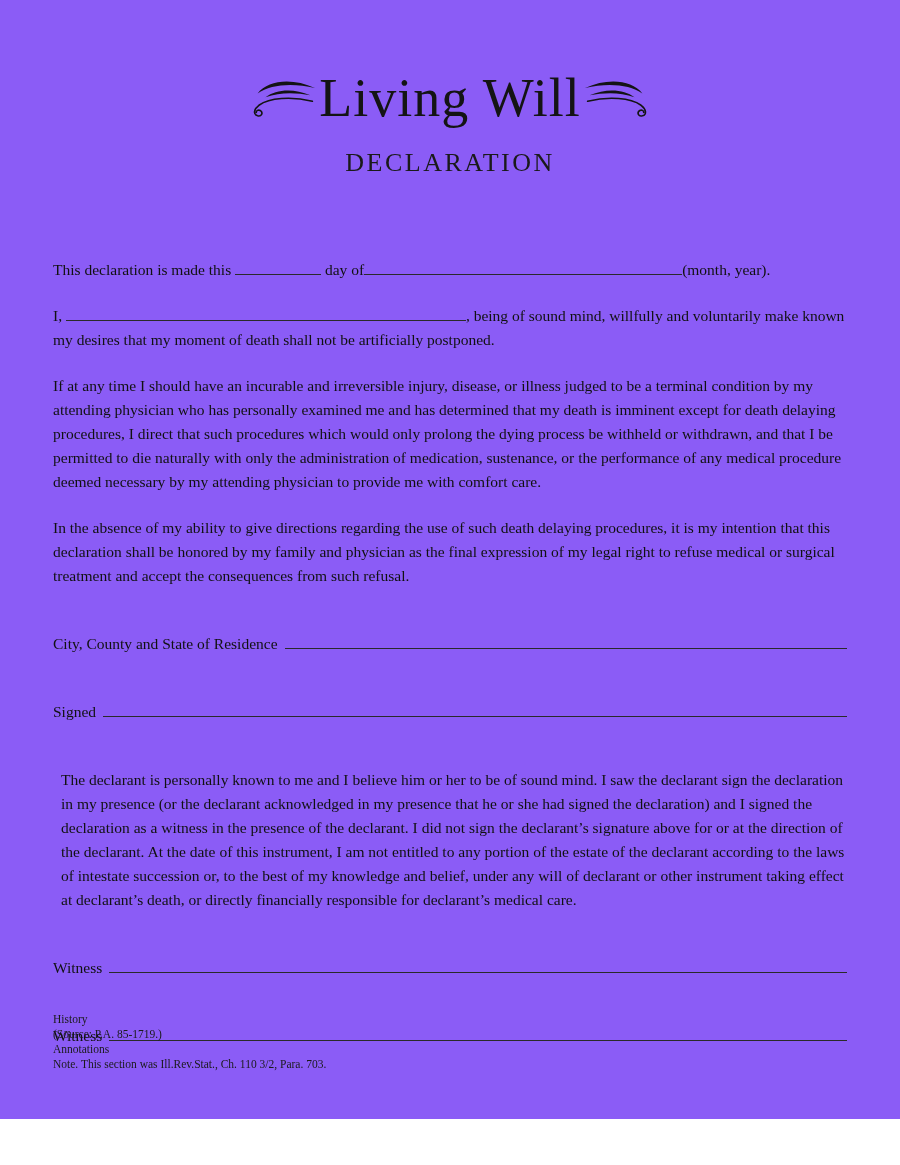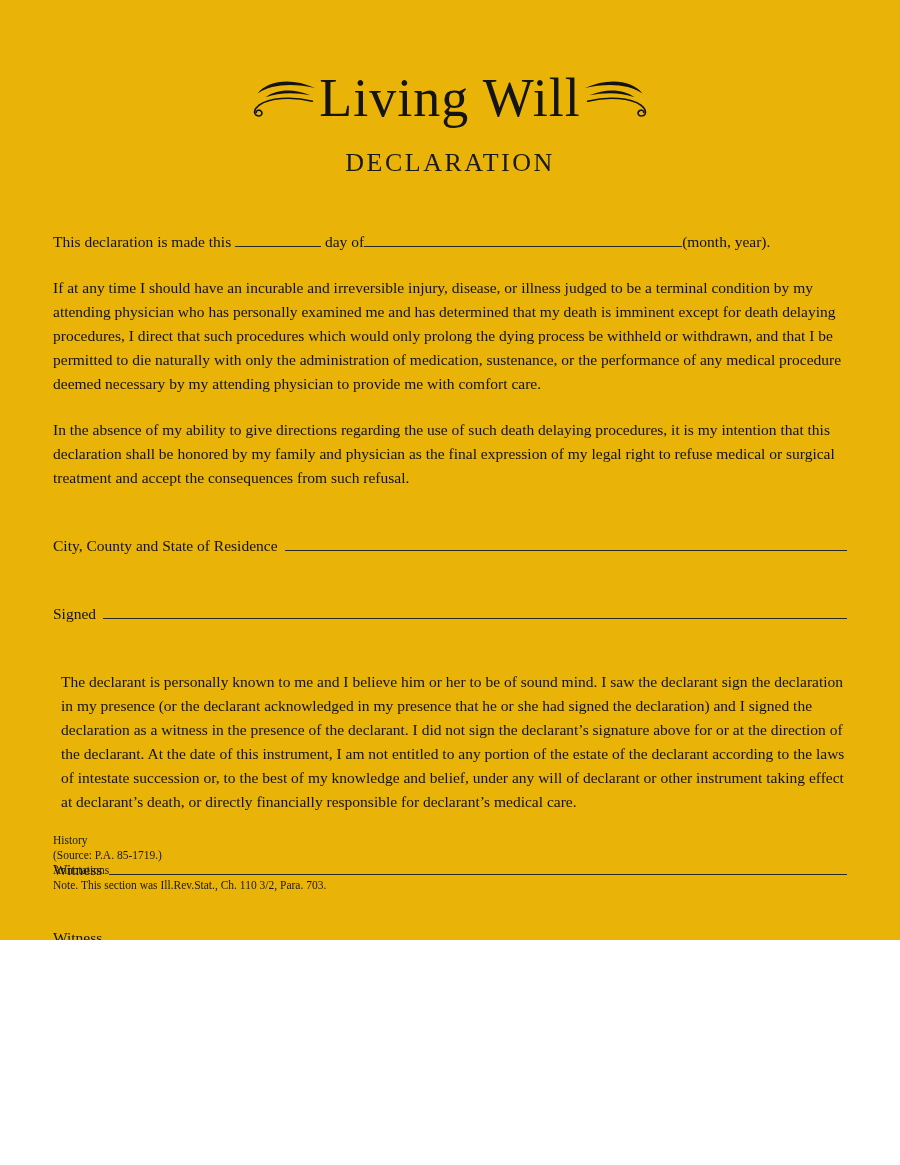--- a/index.html
+++ b/index.html
@@ -3,23 +3,23 @@
 <meta charset="utf-8">
 <style>
   html, body {
     margin: 0;
     padding: 0;
     background: #ffffff;
   }
   .page {
     position: relative;
     width: 900px;
-    height: 940px;
+    height: 1119px;
     margin: 0 auto;
-    background: #eab308;
+    background: #8b5cf6;
     box-sizing: border-box;
     padding: 0 53px;
     font-family: "Liberation Serif", serif;
     font-size: 15.5px;
     line-height: 24px;
     color: #111111;
     overflow: hidden;
   }
   .doc-header {
     text-align: center;
@@ -54,21 +54,21 @@
     line-height: 30px;
     font-weight: 400;
     letter-spacing: 2.5px;
     color: #1a1a1a;
   }
   .body-text {
     margin: 22px 0;
     text-align: left;
   }
   .first-para {
-    margin-top: 52px;
+    margin-top: 80px;
   }
   .blank {
     display: inline-block;
     border-bottom: 1px solid #2a2a2a;
     height: 2px;
   }
   .blank-date-day { width: 86px; }
   .blank-date-month { width: 318px; }
   .blank-declarant { width: 400px; }
   .rule-line {
@@ -116,20 +116,21 @@
         <path d="M97 16 C 62 0, 26 4, 10 24 C 30 10, 64 8, 97 16 Z" fill="#141414"></path>
         <path d="M90 27 C 64 16, 38 18, 22 30 C 44 22, 68 23, 90 27 Z" fill="#141414"></path>
         <path d="M93 36 C 60 28, 28 31, 12 42 C 4 48, 3 56, 10 58 C 16 59.5, 19 53, 14 50 C 11 48.5, 8 50, 8 53" fill="none" stroke="#141414" stroke-width="2.4" stroke-linecap="round"></path>
       </svg>
     </div>
     <h2 class="doc-subtitle">DECLARATION</h2>
   </header>
 
   <p class="body-text first-para"><span>This declaration is made this</span> <span class="blank blank-date-day"></span> <span>day of</span><span class="blank blank-date-month"></span><span>(month, year).</span></p>
 
+  <p class="body-text"><span>I,</span> <span class="blank blank-declarant"></span><span>, being of sound mind, willfully and voluntarily make known my desires that my moment of death shall not be artificially postponed.</span></p>
 
   <p class="body-text">If at any time I should have an incurable and irreversible injury, disease, or illness judged to be a terminal condition by my attending physician who has personally examined me and has determined that my death is imminent except for death delaying procedures, I direct that such procedures which would only prolong the dying process be withheld or withdrawn, and that I be permitted to die naturally with only the administration of medication, sustenance, or the performance of any medical procedure deemed necessary by my attending physician to provide me with comfort care.</p>
 
   <p class="body-text">In the absence of my ability to give directions regarding the use of such death delaying procedures, it is my intention that this declaration shall be honored by my family and physician as the final expression of my legal right to refuse medical or surgical treatment and accept the consequences from such refusal.</p>
 
   <div class="rule-line">
     <span class="label">City, County and State of Residence</span>
     <span class="rule-fill"></span>
   </div>
 

